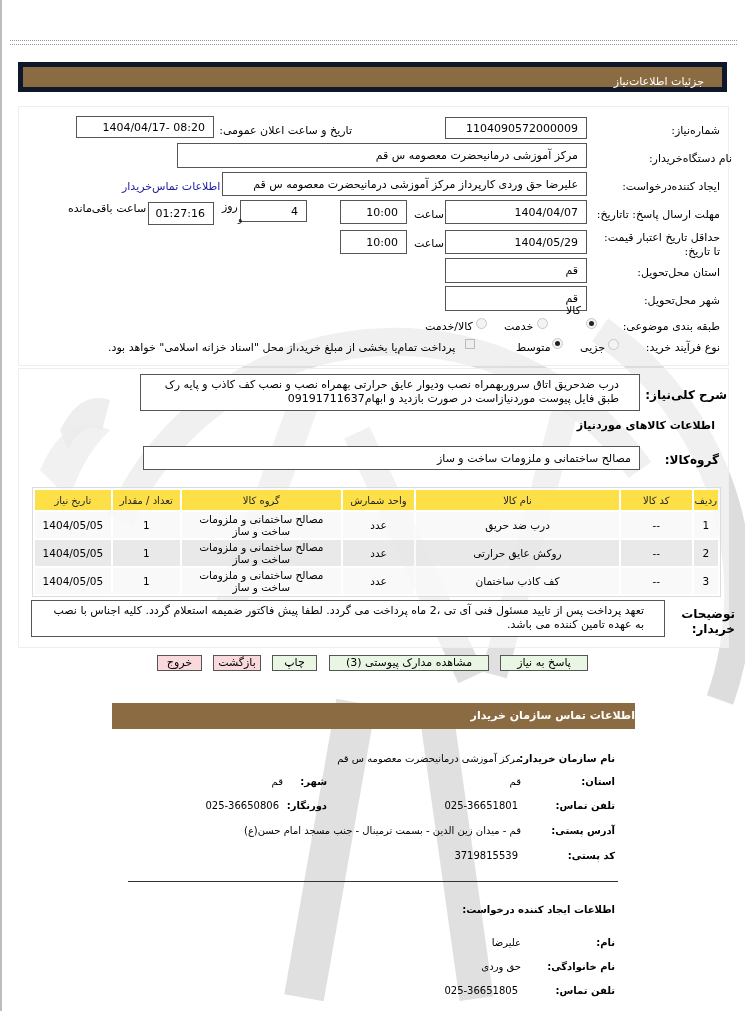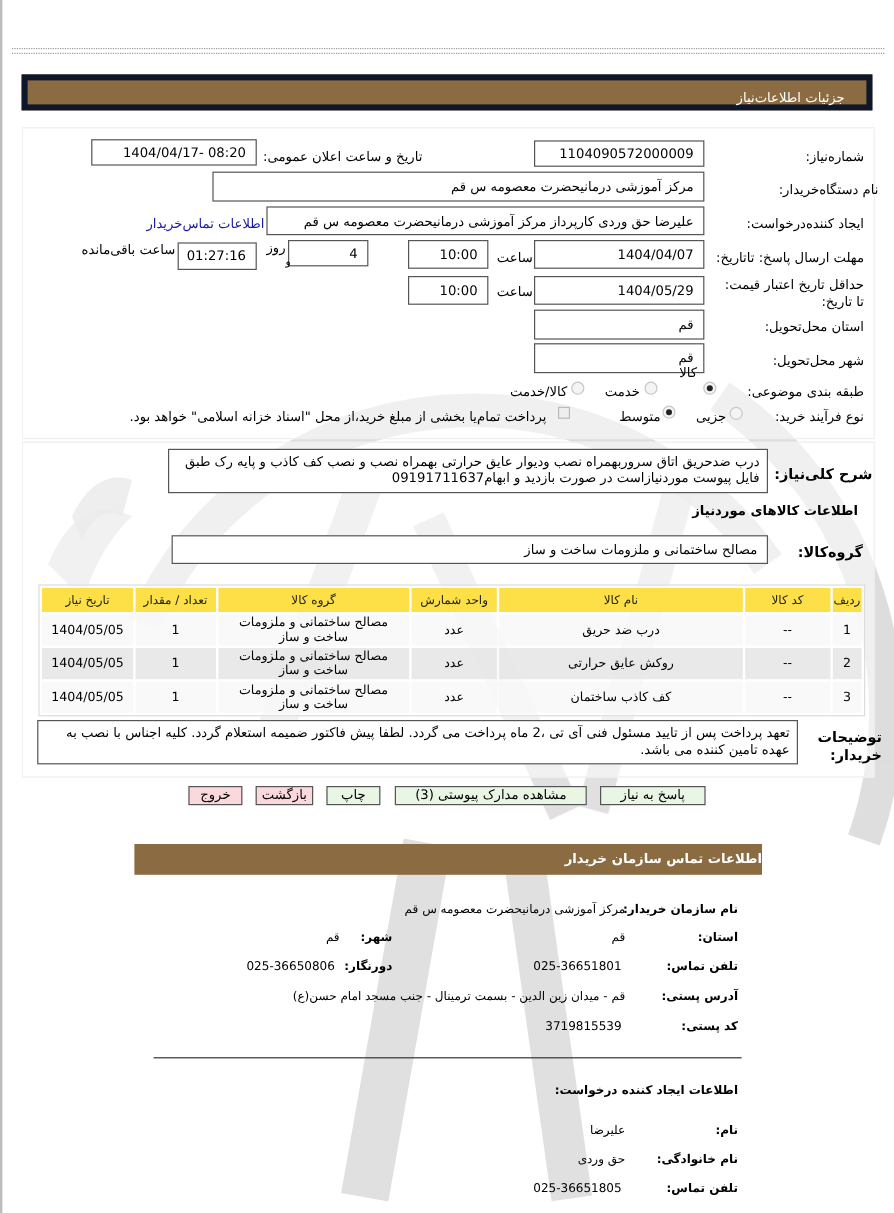--- a/index.html
+++ b/index.html
@@ -22,21 +22,21 @@
   .box { position:absolute; border:1px solid #555; background:#fff; box-sizing:border-box;
     direction:rtl; font-size:11px; padding:0 8px; display:flex; align-items:center; z-index:2; white-space:nowrap; overflow:hidden; }
   .box.ltrnum { direction:ltr; justify-content:flex-end; }
   .link { position:absolute; color:#1a1a9f; direction:rtl; z-index:2; font-size:11px; }
   .radio { position:absolute; width:11px; height:11px; border-radius:50%; border:1px solid #c8c8c8;
     background:#f4f4f4; box-sizing:border-box; z-index:2; }
   .radio.on::after { content:""; position:absolute; left:2px; top:2px; width:5px; height:5px; border-radius:50%; background:#222; }
   .check { position:absolute; width:10px; height:10px; border:1px solid #bbb; background:#eee; box-sizing:border-box; z-index:2; }
   .bold { font-weight:bold; }
   .desc-box { position:absolute; border:1px solid #555; background:#fff; box-sizing:border-box;
-    direction:rtl; font-size:11px; padding:3px 6px; line-height:14px; z-index:2; }
+    direction:rtl; font-size:11px; padding:3px 20px; line-height:14px; z-index:2; }
   table.items { position:absolute; left:32px; top:487px; width:689px; border-collapse:separate; border-spacing:2px;
     border:1px solid #dcdcdc; direction:rtl; z-index:2; font-size:10.5px; background:rgba(255,255,255,0.6); }
   table.items th { background:#fde047; height:18px; font-weight:normal; font-size:10px; color:#222; }
   table.items td { text-align:center; height:24px; line-height:12px; padding:1px 2px; }
   table.items tr.alt td { background:rgba(225,225,225,0.75); }
   table.items tr.row td { background:rgba(245,245,245,0.6); }
   .btn { position:absolute; height:16px; box-sizing:border-box; border:1px solid #555; font-size:11px;
     direction:rtl; text-align:center; line-height:13px; z-index:2; cursor:pointer; }
   .btn.green { background:#e8f6e3; }
   .btn.pink { background:#f9d9dc; }

